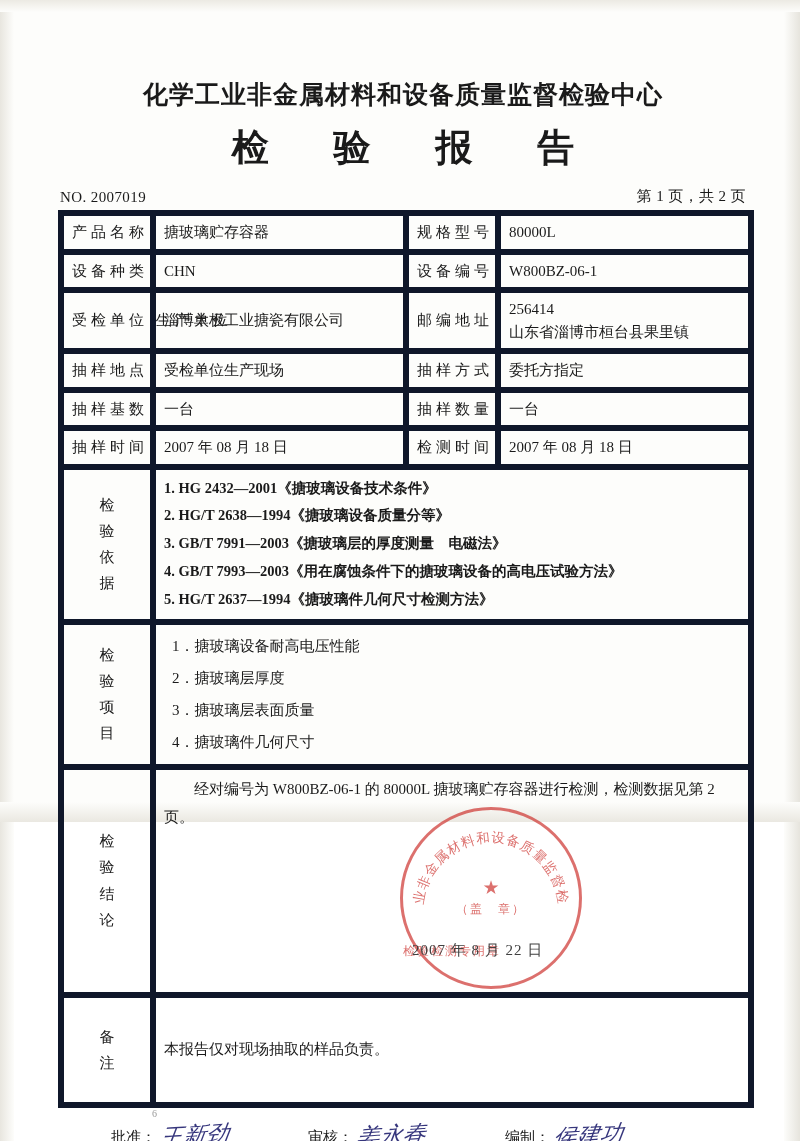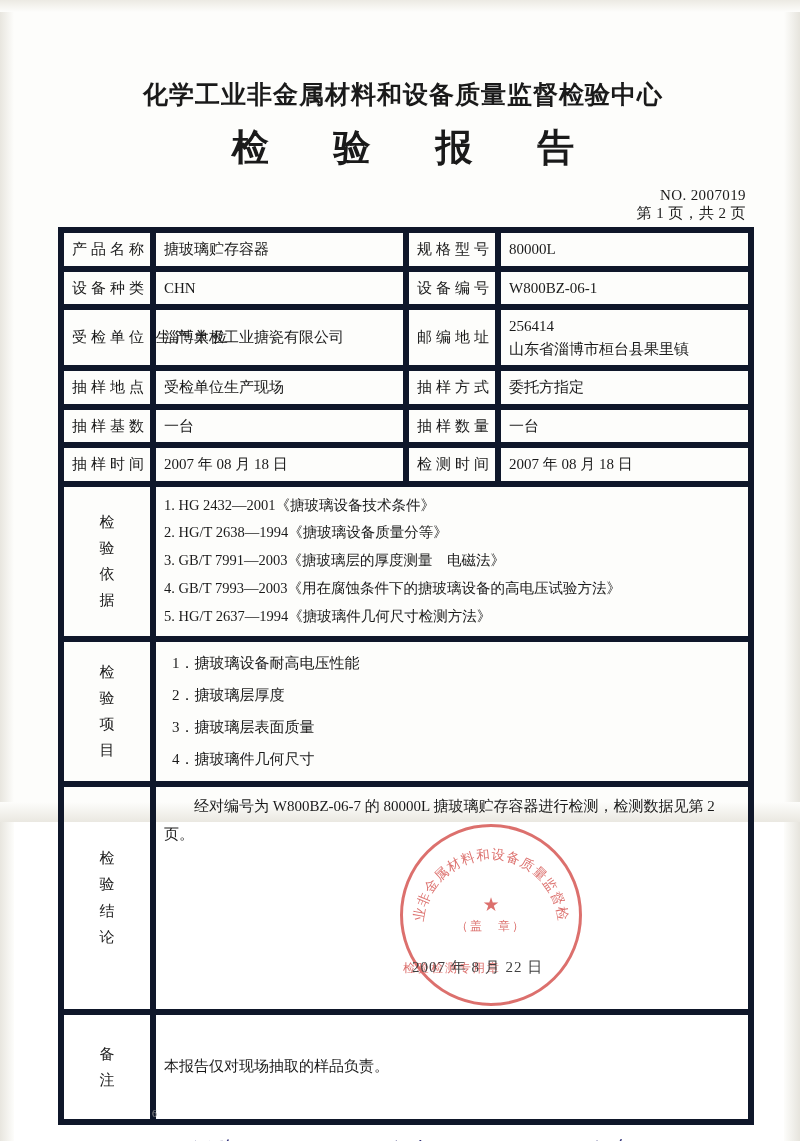--- a/index.html
+++ b/index.html
@@ -66,21 +66,20 @@
     padding-left: 26px;
   }
   .meta-row {
     display: flex;
     justify-content: space-between;
     align-items: flex-end;
     font-size: 15px;
     margin-top: 14px;
     margin-bottom: 4px;
     padding: 0 2px;
-    flex-direction: column;
   }
   .meta-no { letter-spacing: 0.4px; }
   .meta-pages { letter-spacing: 0.4px; }
 
   table.main {
     width: 690px;
     border-collapse: collapse;
     table-layout: fixed;
     font-size: 15px;
   }
@@ -123,21 +122,21 @@
     line-height: 1.75;
     letter-spacing: 0;
     font-size: 15px;
   }
   .vtext span { display: block; }
 
   td.block {
     padding: 10px 12px 10px 14px;
     vertical-align: top;
   }
-  .basis-list { line-height: 1.92; font-size: 14.5px; }
+  .basis-list { line-height: 1.92; font-size: 14.5px; font-weight: bold; }
   .items-list { line-height: 2.15; font-size: 15px; }
   .items-list .it { padding-left: 8px; }
   .concl-text {
     line-height: 1.9;
     font-size: 15px;
     text-indent: 2em;
   }
   .concl-area {
     position: relative;
     min-height: 212px;
@@ -347,21 +346,21 @@
           <td class="vlabel">
             <span class="vtext">
               <span>检</span>
               <span>验</span>
               <span>结</span>
               <span>论</span>
             </span>
           </td>
           <td class="block" colspan="3">
             <div class="concl-area">
-              <div class="concl-text">经对编号为 W800BZ-06-7 的 80000L 搪玻璃贮存容器进行检测，检测数据见第 2 页。</div>
+              <div class="concl-text">经对编号为 W800BZ-06-1 的 80000L 搪玻璃贮存容器进行检测，检测数据见第 2 页。</div>
 
               <div class="seal">
                 <svg class="seal-arc" viewBox="0 0 176 176">
                   <defs>
                     <path id="arcTop" d="M 20,100 A 68,68 0 0 1 156,100"></path>
                   </defs>
                   <text>
                     <textPath href="#arcTop" startOffset="50%" text-anchor="middle">化学工业非金属材料和设备质量监督检验中心</textPath>
                   </text>
                 </svg>

